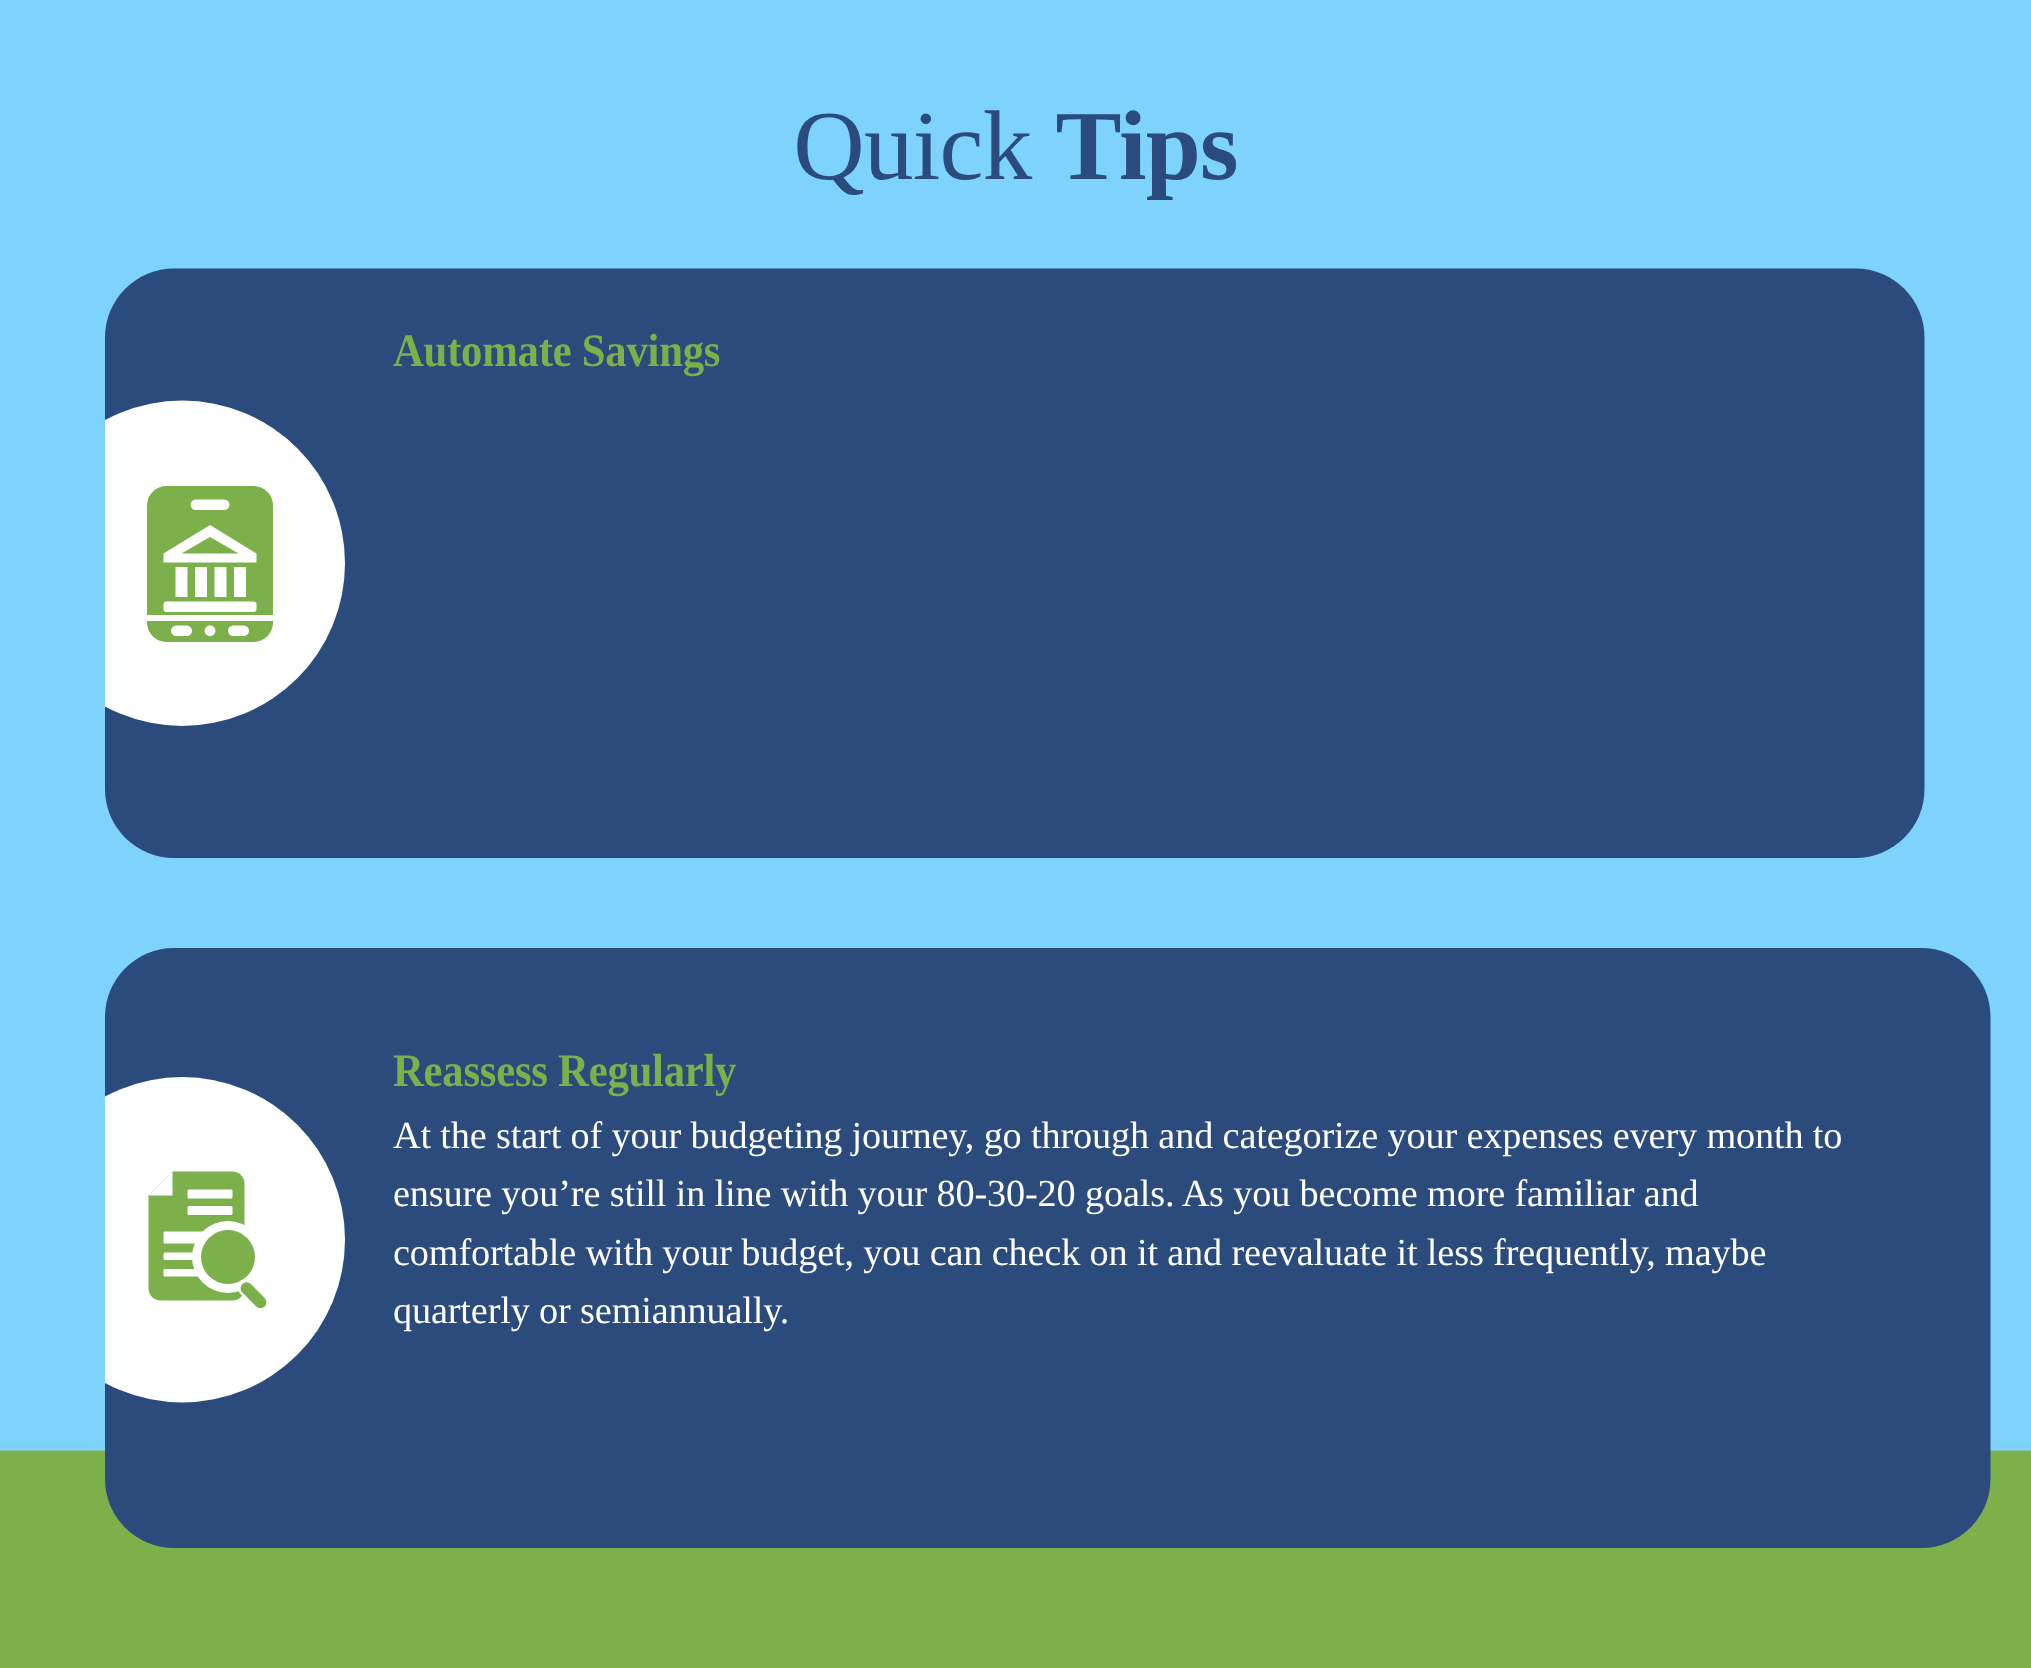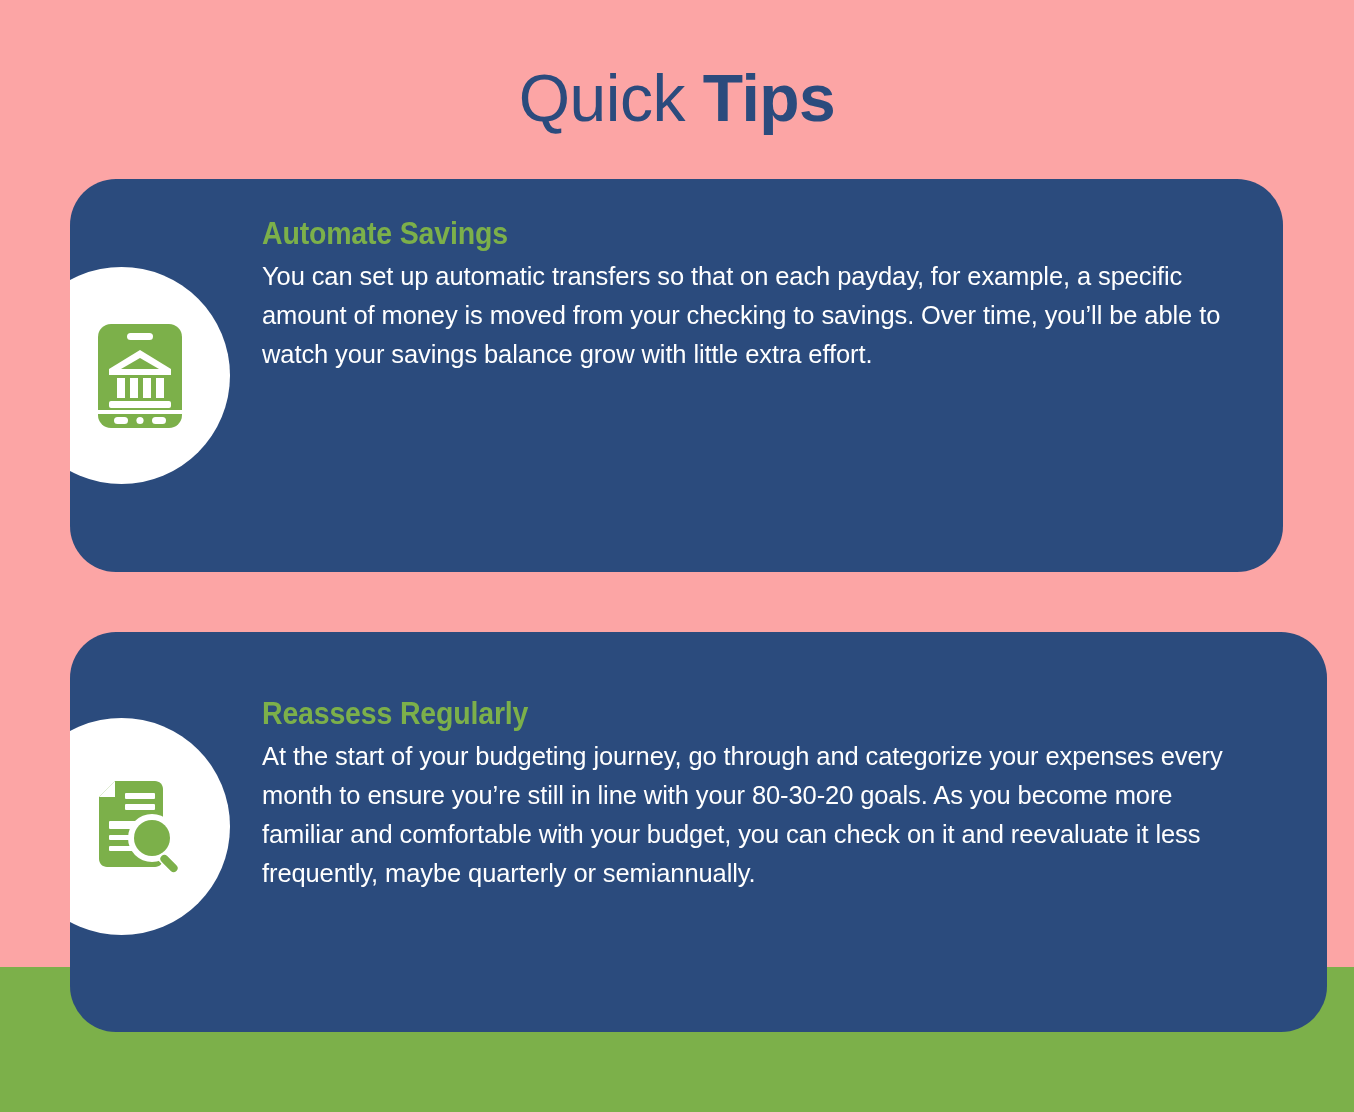--- a/index.html
+++ b/index.html
@@ -12,21 +12,22 @@
     background: #7cb04a;
     font-family: "Liberation Sans", sans-serif;
     overflow: hidden;
     position: relative;
   }
 
   .page {
     position: relative;
     width: 1354px;
     height: 967px;
-    background: #fca5a5;
+    background: #7dd3fc;
+    font-family: Liberation Serif, serif;
   }
 
   
   .title {
     position: absolute;
     top: 58px;
     left: 0;
     width: 1354px;
     text-align: center;
     color: #2b4b7d;
@@ -150,21 +151,20 @@
         <rect x="0" y="86" width="84" height="4" fill="#ffffff"></rect>
 
         <rect x="16" y="93" width="14" height="7" rx="3.5" ry="3.5" fill="#ffffff"></rect>
         <circle cx="42" cy="96.5" r="3.6" fill="#ffffff"></circle>
         <rect x="54" y="93" width="14" height="7" rx="3.5" ry="3.5" fill="#ffffff"></rect>
       </svg>
     </div>
 
     <div class="card-body">
       <h2 class="card-heading">Automate Savings</h2>
-      <p class="card-para">You can set up automatic transfers so that on each payday, for example, a specific amount of money is moved from your checking to savings. Over time, you’ll be able to watch your savings balance grow with little extra effort.</p>
     </div>
   </div>
 
   <div class="card" id="card-2">
 
     <div class="badge">
       <svg class="badge-icon" viewBox="0 0 96 96" xmlns="http://www.w3.org/2000/svg">
 
         <path d="M22 2 L62 2 C66 2 69 5 69 9 L69 52 L12 52 L12 82 C12 86 15 89 19 89 L55 89 L55 2 Z" fill="none"></path>
         <path d="M22 2 H62 C66.4 2 70 5.6 70 10 V80 C70 84.4 66.4 88 62 88 H14 C9.6 88 6 84.4 6 80 V18 Z" fill="#7cb04a"></path>

